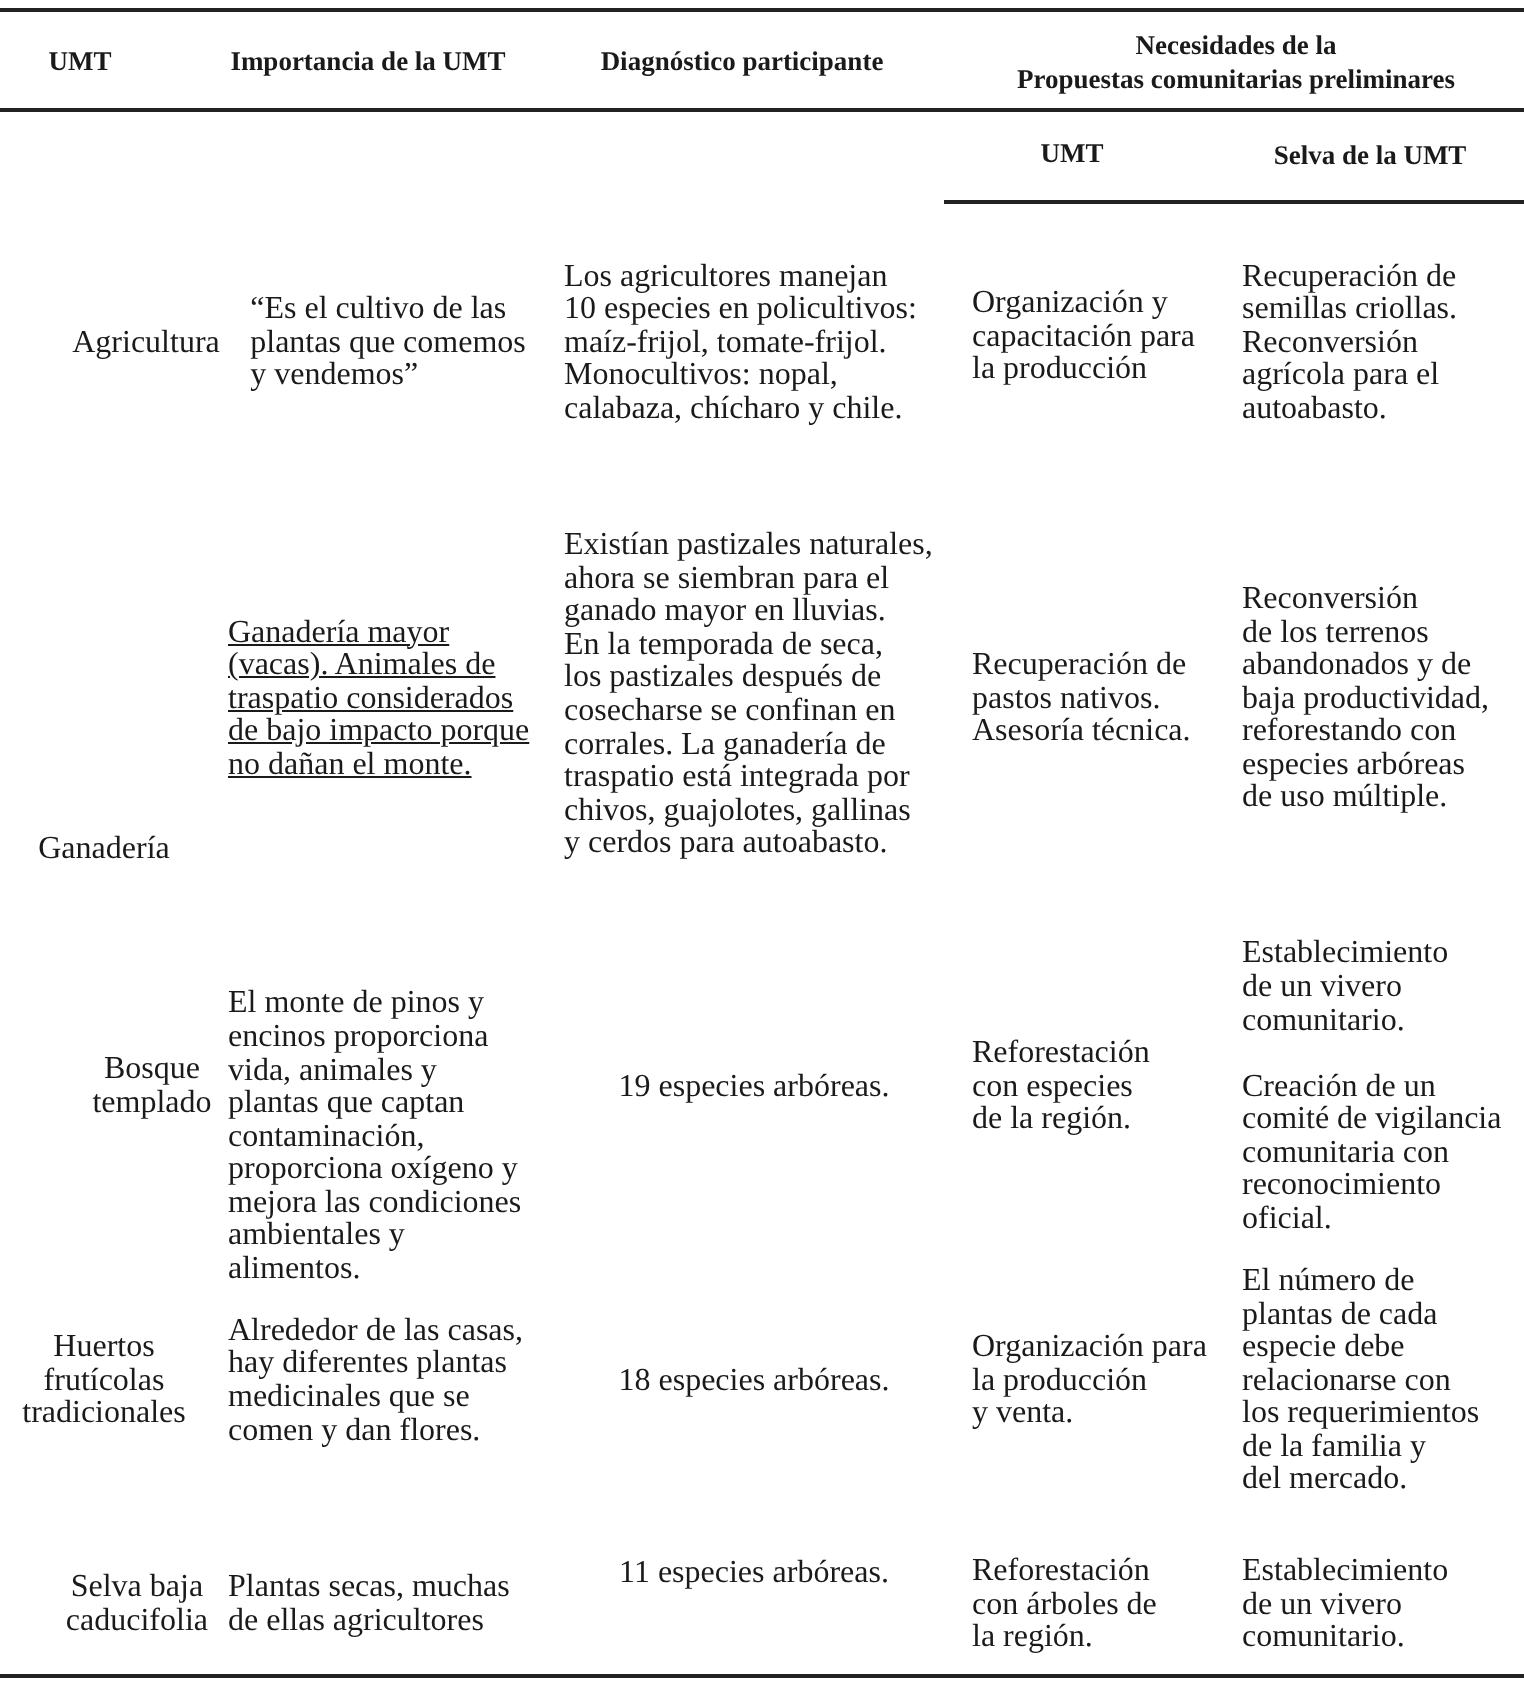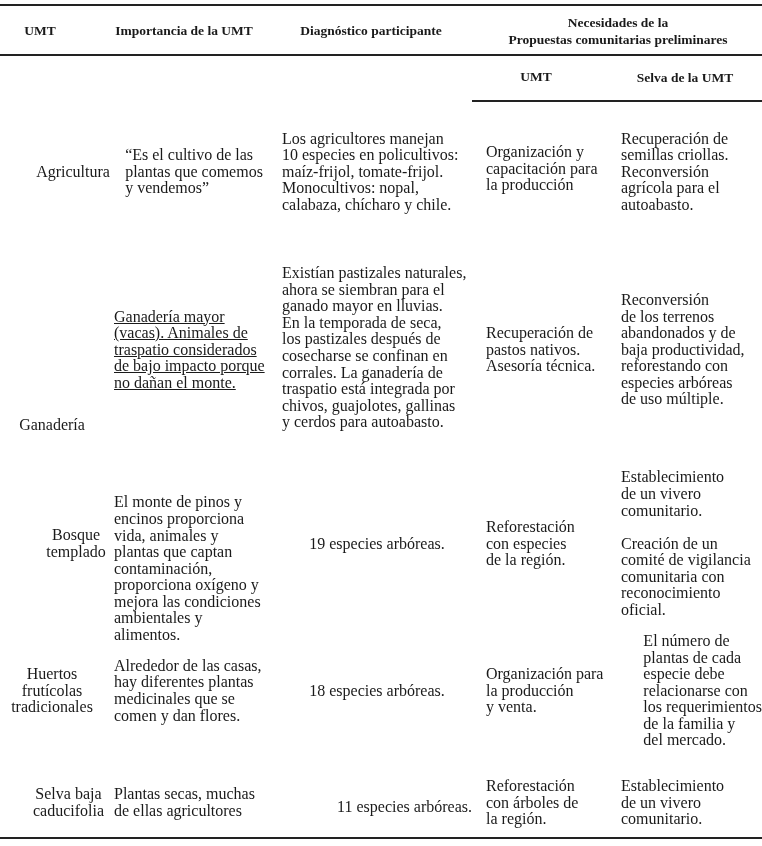--- a/index.html
+++ b/index.html
@@ -125,35 +125,35 @@
 frutícolas
 tradicionales</span></div>
     <div class="cell vc" style="left:114px;top:632px;width:160px;height:118px;"><span>Alrededor de las casas,
 hay diferentes plantas
 medicinales que se
 comen y dan flores.</span></div>
     <div class="cell vc c" style="left:282px;top:632px;width:190px;height:118px;"><span>18 especies arbóreas.</span></div>
     <div class="cell vc" style="left:486px;top:632px;width:130px;height:118px;"><span>Organización para
 la producción
 y venta.</span></div>
-    <div class="cell vc" style="left:621px;top:632px;width:141px;height:118px;justify-content:flex-end;"><span>El número de
+    <div class="cell vc" style="left:621px;top:632px;width:141px;height:118px;"><span>El número de
 plantas de cada
 especie debe
 relacionarse con
 los requerimientos
 de la familia y
 del mercado.</span></div>
   </div>
 
   <div>
     <div class="cell vc c" style="left:0;top:776px;width:104px;height:54px;justify-content:flex-end;"><span>Selva baja
 caducifolia</span></div>
     <div class="cell vc" style="left:114px;top:776px;width:160px;height:54px;"><span>Plantas secas, muchas
 de ellas agricultores</span></div>
-    <div class="cell vc c" style="left:282px;top:780px;width:190px;height:54px;justify-content:flex-end;"><span>11  especies arbóreas.</span></div>
+    <div class="cell vc c" style="left:282px;top:760px;width:190px;height:54px;"><span>11  especies arbóreas.</span></div>
     <div class="cell vc" style="left:486px;top:776px;width:130px;height:54px;"><span>Reforestación
 con árboles de
 la región.</span></div>
     <div class="cell vc" style="left:621px;top:776px;width:141px;height:54px;"><span>Establecimiento
 de un vivero
 comunitario.</span></div>
   </div>
 </div>
 
 </body></html>

